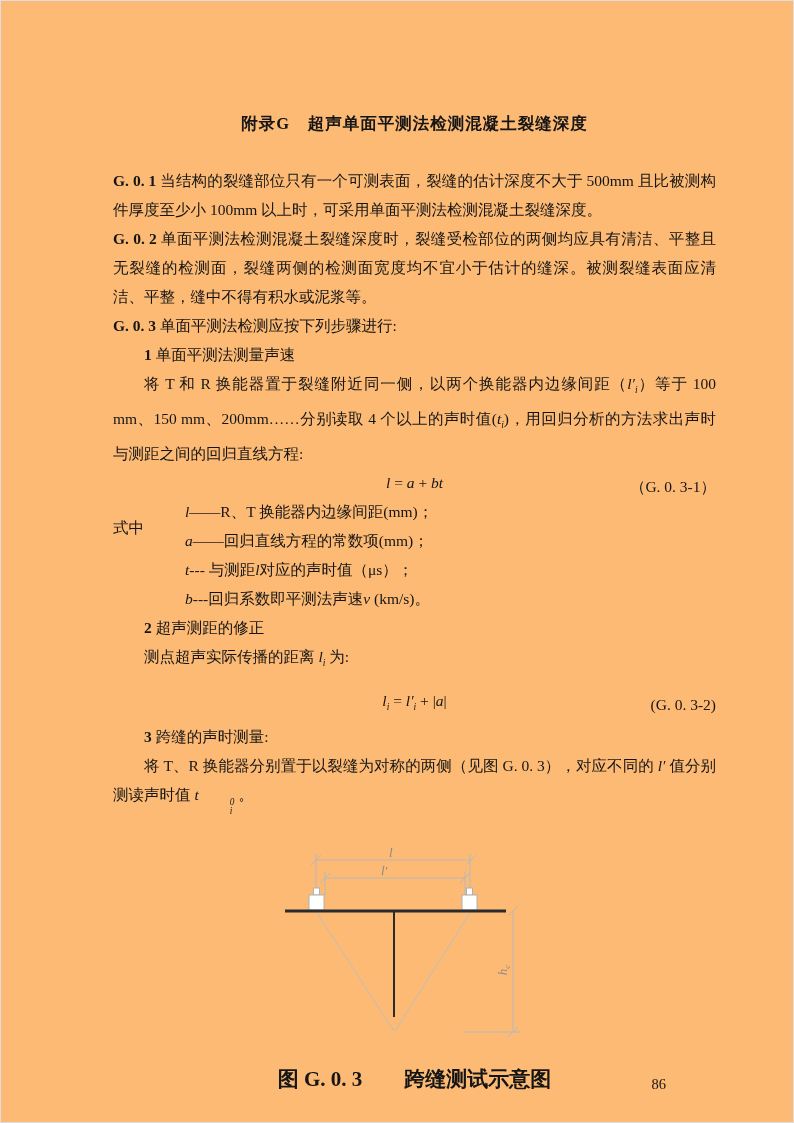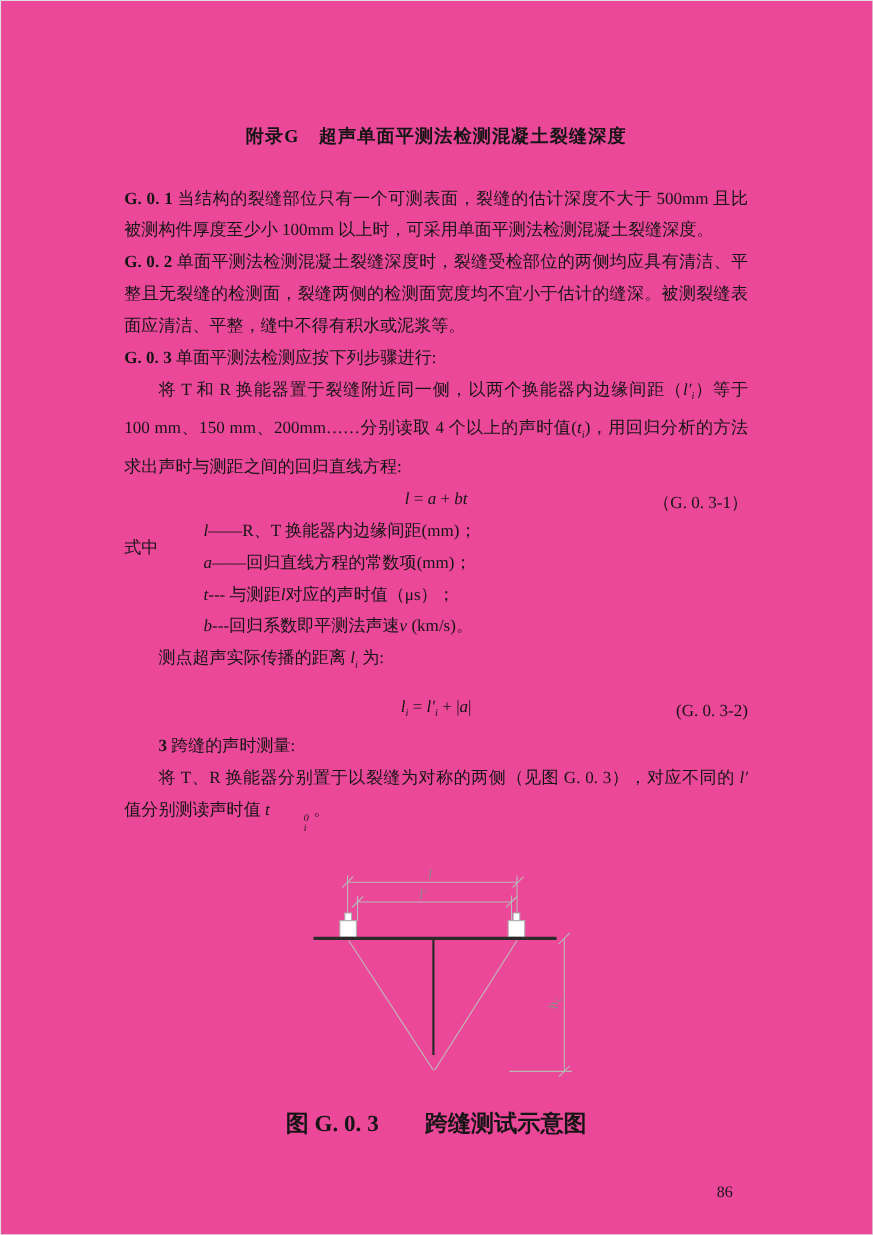--- a/index.html
+++ b/index.html
@@ -1,22 +1,22 @@
 <!DOCTYPE html>
 <html lang="zh"><head>
 <meta charset="utf-8">
 <style>
   html,body{margin:0;padding:0;background:#9e9e9e;}
   .page{
     position:relative;
     width:794px;height:1123px;
     margin:0 auto;
-    background:#ec4899;
+    background:#fdba74;
     box-sizing:border-box;
-    padding:112px 114px 0 113px;
+    padding:112px 78px 0 113px;
     font-family:"Liberation Serif","DejaVu Serif",serif;
     font-size:15.5px;line-height:29px;color:#151515;
     box-shadow:inset 0 0 0 1px #dedede;
     overflow:hidden;
   }
   .doc-title{
     text-align:center;
     font-weight:700;
     font-size:16.5px;
     line-height:24px;
@@ -52,35 +52,37 @@
 </head>
 <body>
 
 <div class="page">
 
   <div class="doc-title">附录G　超声单面平测法检测混凝土裂缝深度</div>
 
   <p class="para"><span class="seg-b">G. 0. 1 </span><span>当结构的裂缝部位只有一个可测表面，裂缝的估计深度不大于 500mm 且比被测构件厚度至少小 100mm 以上时，可采用单面平测法检测混凝土裂缝深度。</span></p>
   <p class="para"><span class="seg-b">G. 0. 2 </span><span>单面平测法检测混凝土裂缝深度时，裂缝受检部位的两侧均应具有清洁、平整且无裂缝的检测面，裂缝两侧的检测面宽度均不宜小于估计的缝深。被测裂缝表面应清洁、平整，缝中不得有积水或泥浆等。</span></p>
   <p class="para"><span class="seg-b">G. 0. 3 </span><span>单面平测法检测应按下列步骤进行:</span></p>
+  <p class="para indent"><span class="seg-b">1 </span><span>单面平测法测量声速</span></p>
   <p class="para indent"><span>将 T 和 R 换能器置于裂缝附近同一侧，以两个换能器内边缘间距（</span><span class="seg-i">l</span><span class="seg-i">′</span><span class="seg-sub">i</span><span>）等于 100 mm、150 mm、200mm……分别读取 4 个以上的声时值(</span><span class="seg-i">t</span><span class="seg-sub">i</span><span>)，用回归分析的方法求出声时与测距之间的回归直线方程:</span></p>
 
   <div class="eq-row">
     <span class="eq"><span class="seg-i">l</span><span> = </span><span class="seg-i">a</span><span> + </span><span class="seg-i">bt</span></span>
     <span class="eq-label">（G. 0. 3-1）</span>
   </div>
 
   <div class="defs">
     <span class="shizhong">式中</span>
     <p class="para"><span class="seg-i">l</span><span>——R、T 换能器内边缘间距(mm)；</span></p>
     <p class="para"><span class="seg-i">a</span><span>——回归直线方程的常数项(mm)；</span></p>
     <p class="para"><span class="seg-i">t</span><span>--- 与测距</span><span class="seg-i">l</span><span>对应的声时值（μs）；</span></p>
     <p class="para"><span class="seg-i">b</span><span>---回归系数即平测法声速</span><span class="seg-i">v</span><span> (km/s)。</span></p>
   </div>
 
+  <p class="para indent"><span class="seg-b">2 </span><span>超声测距的修正</span></p>
   <p class="para indent"><span>测点超声实际传播的距离 </span><span class="seg-i">l</span><span class="seg-sub">i</span><span> 为:</span></p>
 
   <div class="eq-row spaced">
     <span class="eq"><span class="seg-i">l</span><span class="seg-sub">i</span><span> = </span><span class="seg-i">l</span><span class="seg-i">′</span><span class="seg-sub">i</span><span> + |</span><span class="seg-i">a</span><span>|</span></span>
     <span class="eq-label">(G. 0. 3-2)</span>
   </div>
 
   <p class="para indent"><span class="seg-b">3 </span><span>跨缝的声时测量:</span></p>
   <p class="para indent"><span>将 T、R 换能器分别置于以裂缝为对称的两侧（见图 G. 0. 3），对应不同的 </span><span class="seg-i">l</span><span class="seg-i">′</span><span> 值分别测读声时值 </span><span class="seg-i">t</span><span class="seg-stack">
         <span>0</span>

